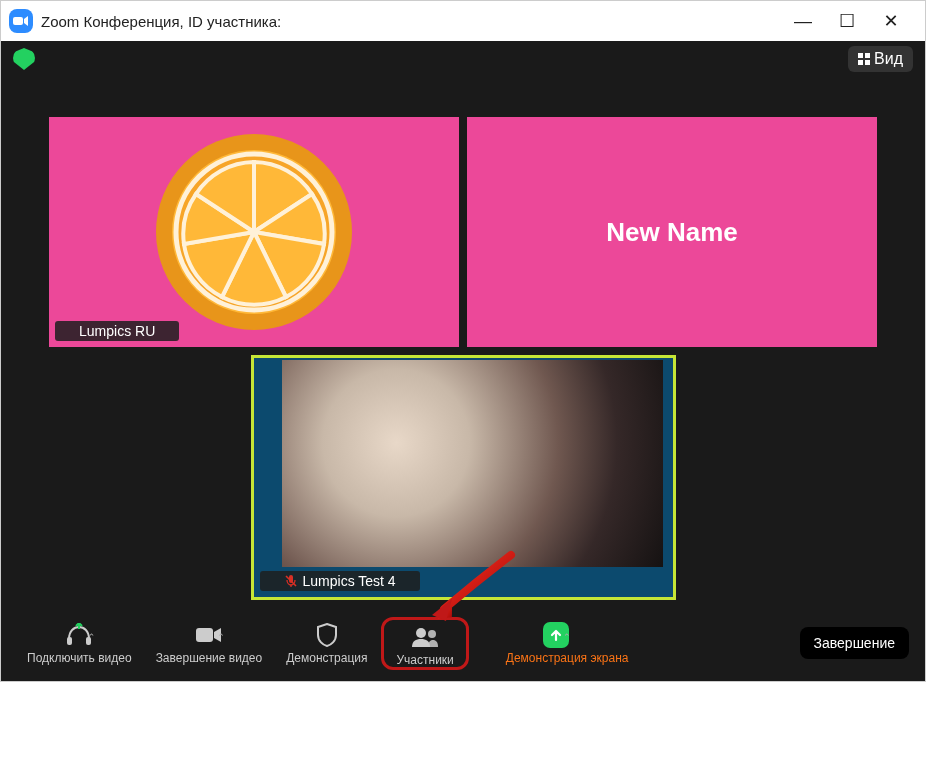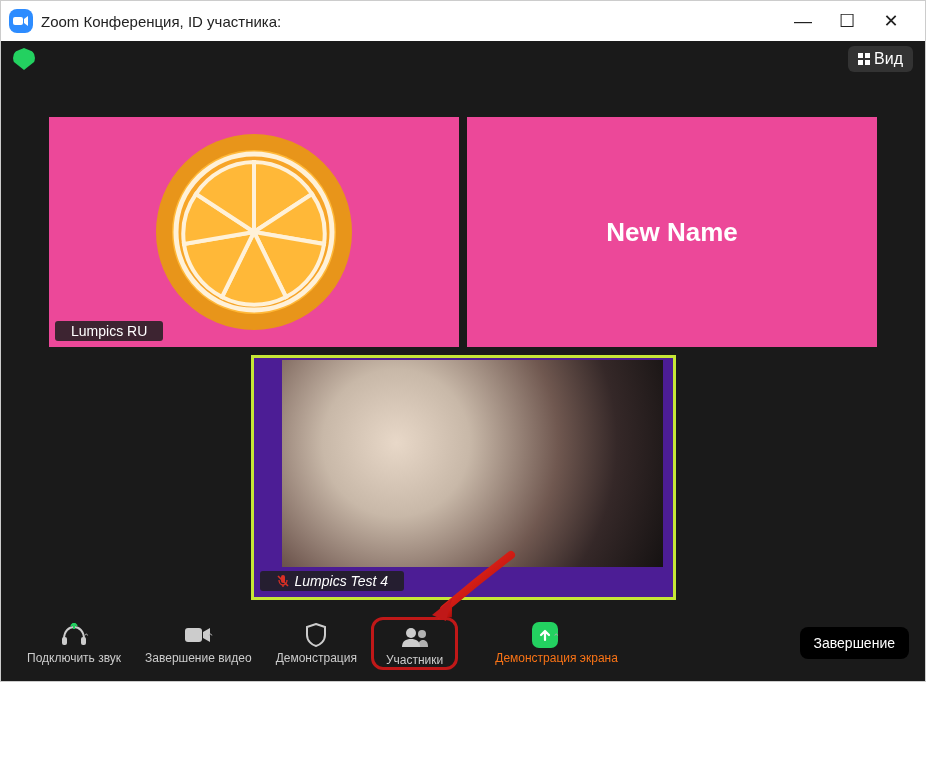--- a/index.html
+++ b/index.html
@@ -109,21 +109,21 @@
       display: flex;
       align-items: center;
       justify-content: center;
     }
     .tile-name {
       position: absolute;
       left: 6px;
       bottom: 6px;
       background: rgba(30,30,30,0.85);
       color: #fff;
-      padding: 2px 16px;
+      padding: 2px 24px;
       font-size: 14px;
       border-radius: 3px;
       display: flex;
       align-items: center;
       gap: 5px;
     }
     .orange-slice {
       width: 200px;
       height: 200px;
       position: relative;
@@ -131,24 +131,23 @@
     .new-name {
       color: #fff;
       font-size: 26px;
       font-weight: bold;
     }
     .tile-big {
       margin-top: 8px;
       width: 425px;
       height: 245px;
       border: 3px solid #c6e636;
-      background: #4c1d95;
-      position: relative;
-      display: flex;
-      font-style: italic;
+      background: #0c4a6e;
+      position: relative;
+      display: flex;
     }
     .tile-big::before {
       content: '';
       position: absolute;
       left: 28px;
       right: 10px;
       top: 2px;
       bottom: 30px;
       background: radial-gradient(circle at 30% 40%, #e8d8c8 0%, #c8b8a8 25%, #705850 55%, #352828 75%, #151212 100%);
     }
@@ -300,21 +299,21 @@
       <div class="tool-btn">
         <div class="tool-icon">
           <svg width="28" height="24" viewBox="0 0 28 24">
             <path d="M4 16 C4 8 9 4 14 4 C19 4 24 8 24 16" stroke="#ccc" stroke-width="2" fill="none"></path>
             <rect x="2" y="14" width="5" height="8" rx="2" fill="#ccc"></rect>
             <rect x="21" y="14" width="5" height="8" rx="2" fill="#ccc"></rect>
             <path d="M14 0 L14 6 M11 3 L14 0 L17 3" stroke="#23d160" stroke-width="2" fill="none"></path>
           </svg>
           <span class="tool-caret">⌃</span>
         </div>
-        <span>Подключить звук</span>
+        <span>Подключить видео</span>
       </div>
 
       <div class="tool-btn">
         <div class="tool-icon">
           <svg width="28" height="20" viewBox="0 0 28 20">
             <rect x="1" y="3" width="17" height="14" rx="3" fill="#ccc"></rect>
             <path d="M19 7 L26 3 L26 17 L19 13 Z" fill="#ccc"></path>
           </svg>
           <span class="tool-caret">⌃</span>
         </div>

